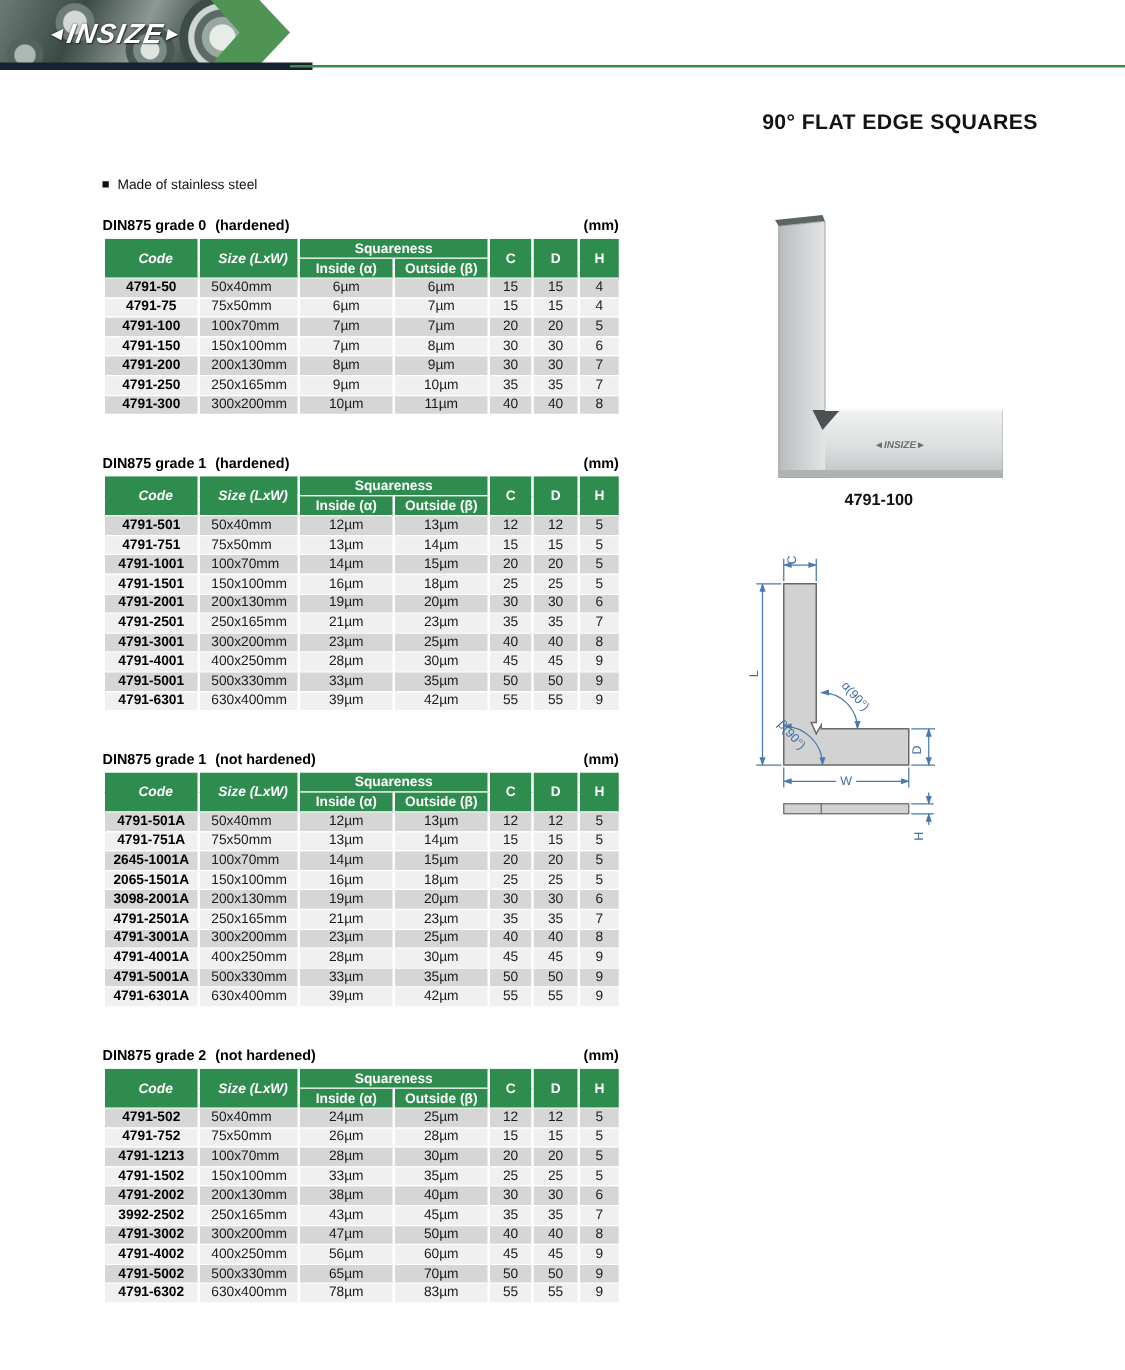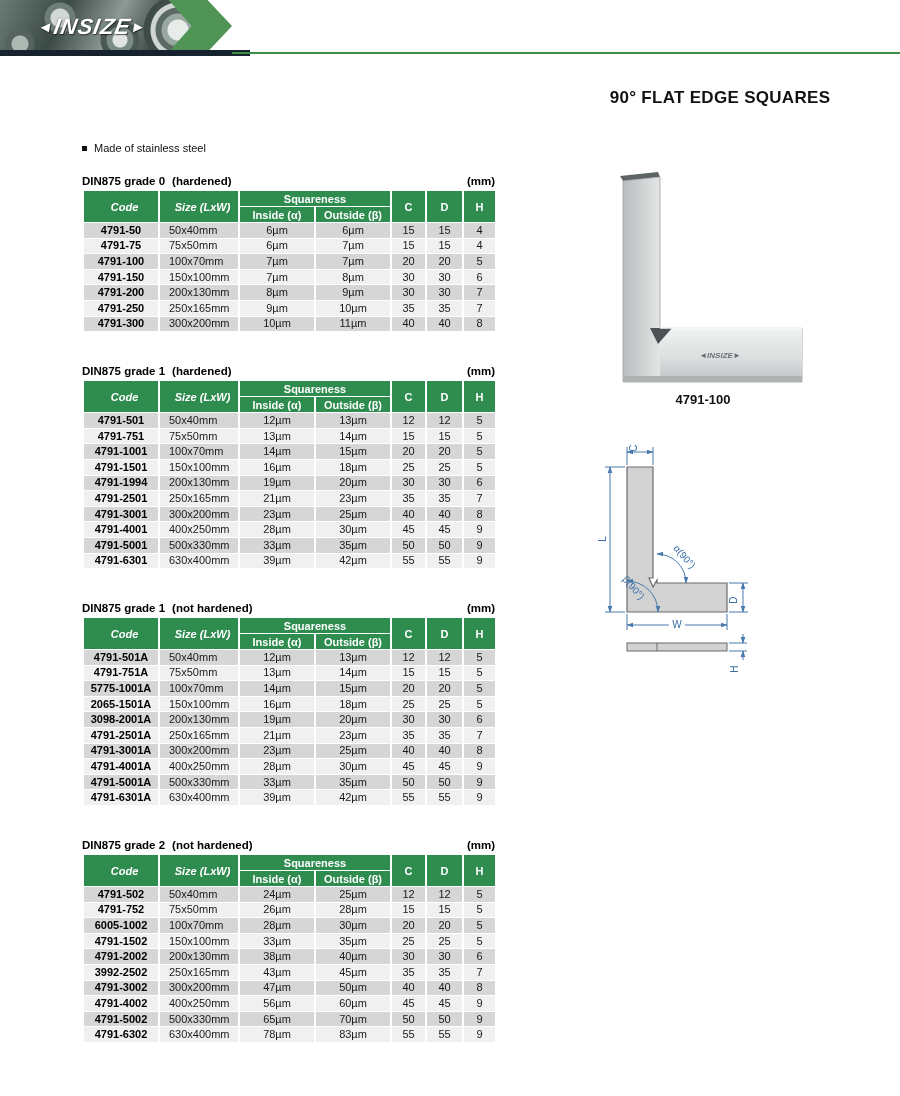--- a/index.html
+++ b/index.html
@@ -241,21 +241,21 @@
             <tr>
               <td class="code">4791-1501</td>
               <td class="size">150x100mm</td>
               <td>16µm</td>
               <td>18µm</td>
               <td>25</td>
               <td>25</td>
               <td>5</td>
             </tr>
             <tr>
-              <td class="code">4791-1994</td>
+              <td class="code">4791-2001</td>
               <td class="size">200x130mm</td>
               <td>19µm</td>
               <td>20µm</td>
               <td>30</td>
               <td>30</td>
               <td>6</td>
             </tr>
             <tr>
               <td class="code">4791-2501</td>
               <td class="size">250x165mm</td>
@@ -347,21 +347,21 @@
             <tr>
               <td class="code">4791-751A</td>
               <td class="size">75x50mm</td>
               <td>13µm</td>
               <td>14µm</td>
               <td>15</td>
               <td>15</td>
               <td>5</td>
             </tr>
             <tr>
-              <td class="code">5775-1001A</td>
+              <td class="code">2645-1001A</td>
               <td class="size">100x70mm</td>
               <td>14µm</td>
               <td>15µm</td>
               <td>20</td>
               <td>20</td>
               <td>5</td>
             </tr>
             <tr>
               <td class="code">2065-1501A</td>
               <td class="size">150x100mm</td>
@@ -471,21 +471,21 @@
             <tr>
               <td class="code">4791-752</td>
               <td class="size">75x50mm</td>
               <td>26µm</td>
               <td>28µm</td>
               <td>15</td>
               <td>15</td>
               <td>5</td>
             </tr>
             <tr>
-              <td class="code">6005-1002</td>
+              <td class="code">4791-1213</td>
               <td class="size">100x70mm</td>
               <td>28µm</td>
               <td>30µm</td>
               <td>20</td>
               <td>20</td>
               <td>5</td>
             </tr>
             <tr>
               <td class="code">4791-1502</td>
               <td class="size">150x100mm</td>

